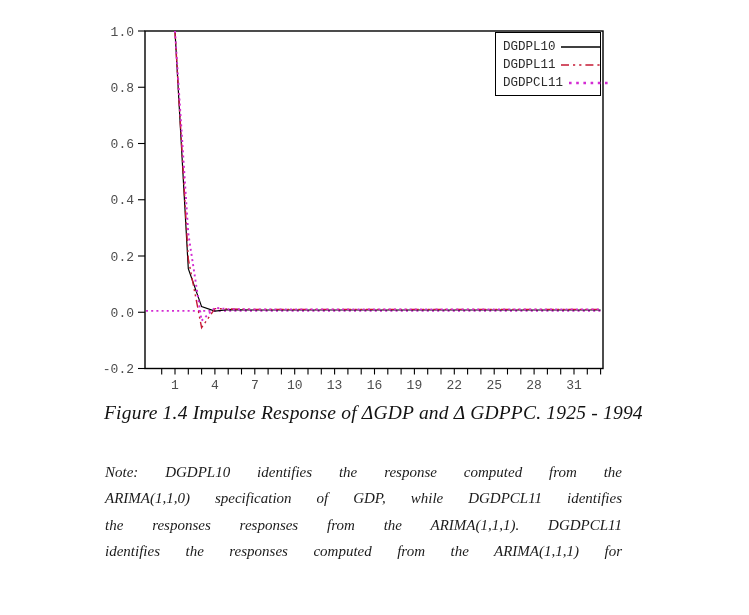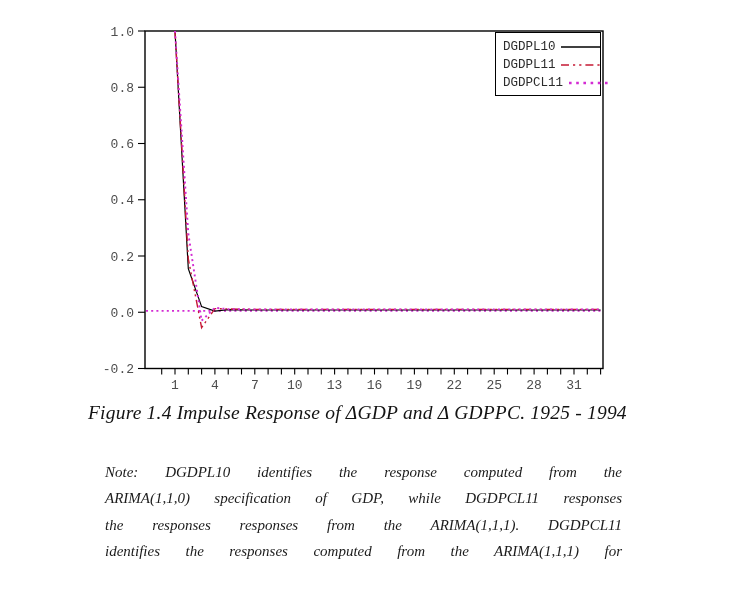--- a/index.html
+++ b/index.html
@@ -37,21 +37,21 @@
     font-family: "Liberation Mono", monospace;
     font-size: 12.5px;
     color: #2b2b2b;
     white-space: nowrap;
   }
   .legend-sample { flex: 0 0 auto; margin-left: 4px; }
 
   
   #caption {
     position: absolute;
-    left: 88px; top: 402px;
+    left: 104px; top: 402px;
     width: 560px;
     font-family: "Liberation Serif", serif;
     font-style: italic;
     font-size: 19.5px;
     color: #131313;
     white-space: nowrap;
     letter-spacing: 0.2px;
   }
 
   
@@ -172,18 +172,18 @@
       <svg class="legend-sample" width="42" height="6">
           <line x1="2" y1="3" x2="41" y2="3" stroke="#d32bd3" stroke-width="2.4" stroke-dasharray="2.6 4.6"></line>
         </svg>
     </div>
   </div>
 
   <div id="caption">Figure 1.4  Impulse Response of ΔGDP and Δ GDPPC. 1925 - 1994</div>
 
   <div id="note">
     <div class="note-line">Note: DGDPL10 identifies the response computed from the</div>
-    <div class="note-line">ARIMA(1,1,0) specification of GDP, while DGDPCL11 responses</div>
+    <div class="note-line">ARIMA(1,1,0) specification of GDP, while DGDPCL11 identifies</div>
     <div class="note-line">the responses responses from the ARIMA(1,1,1). DGDPCL11</div>
     <div class="note-line">identifies the responses computed from the ARIMA(1,1,1) for</div>
   </div>
 
 </div>
 
 </body></html>

